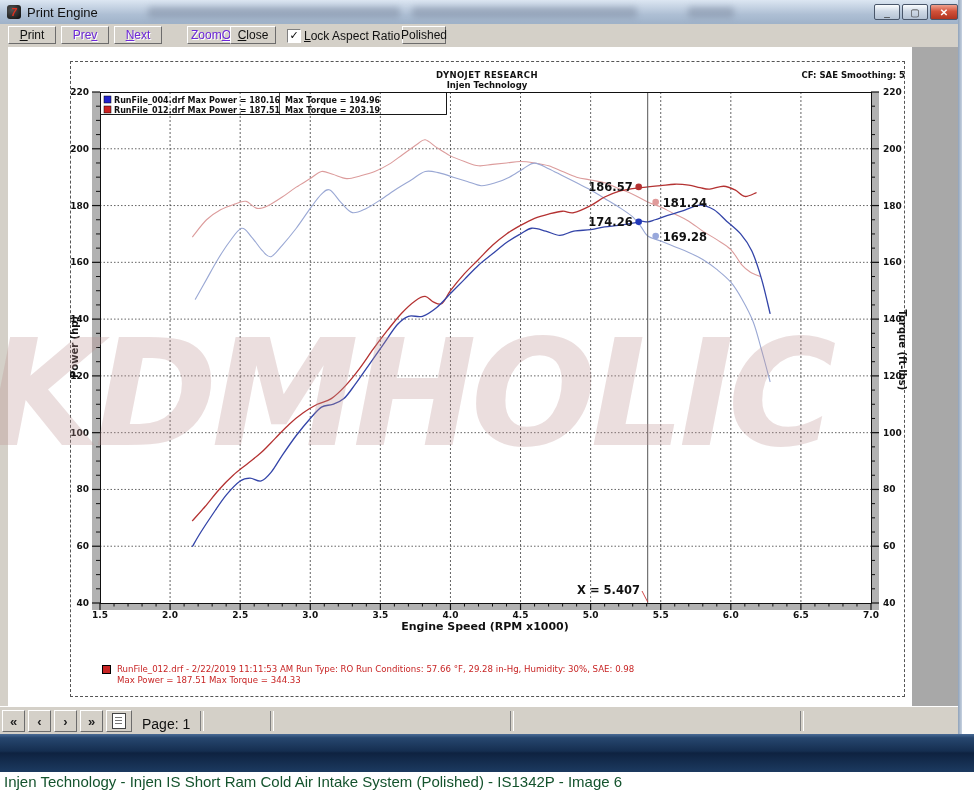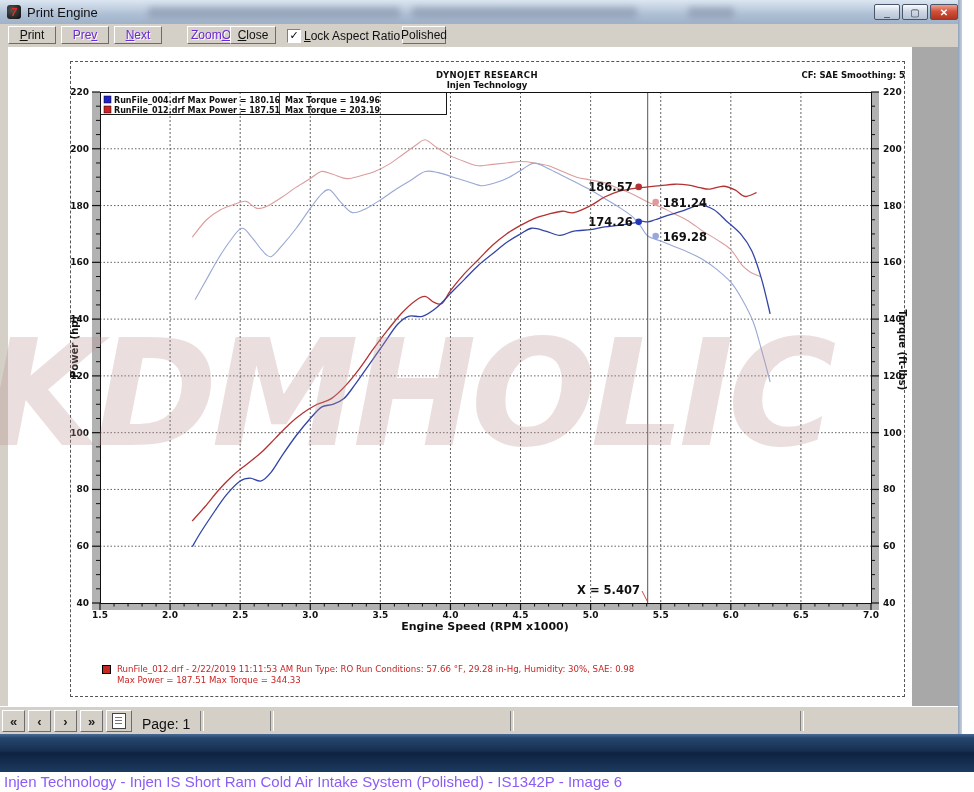--- a/index.html
+++ b/index.html
@@ -41,21 +41,21 @@
   .sbtn{top:3px;width:23px;height:22px;background:#d4d0c8;border-top:1px solid #fff;border-left:1px solid #fff;border-right:1px solid #6c6c6c;border-bottom:1px solid #6c6c6c;display:flex;align-items:center;justify-content:center;font-size:13px;font-weight:bold;color:#222;box-sizing:border-box;}
   .groove{top:4px;width:2px;height:20px;border-left:1px solid #808080;border-right:1px solid #fff;}
   #page-status{left:128px;top:9px;font-size:14px;color:#111;}
   .pageicon{width:12px;height:14px;background:#fff;border:1px solid #444;position:relative;}
   .pageicon:before{content:"";position:absolute;left:2px;top:3px;width:7px;height:1px;background:#777;box-shadow:0 3px 0 #777,0 6px 0 #777;}
 
   
   #taskbar{left:0;top:734px;width:974px;height:38px;background:linear-gradient(#4a6b96 0%,#27476f 10%,#152e50 45%,#0e2240 50%,#1c3a60 100%);}
 
   
-  #caption{left:4px;top:773px;font-size:15px;color:#8b5cf6;white-space:nowrap;}
+  #caption{left:4px;top:773px;font-size:15px;color:#14532d;white-space:nowrap;}
 </style>
 </head>
 <body>
 
 <div id="root">
 
   <div class="abs" id="titlebar">
     <div class="abs" id="app-icon">7</div>
     <div class="abs" id="title-text">Print Engine</div>
     <div class="abs blurblob" style="left:148px;width:252px;"></div>

